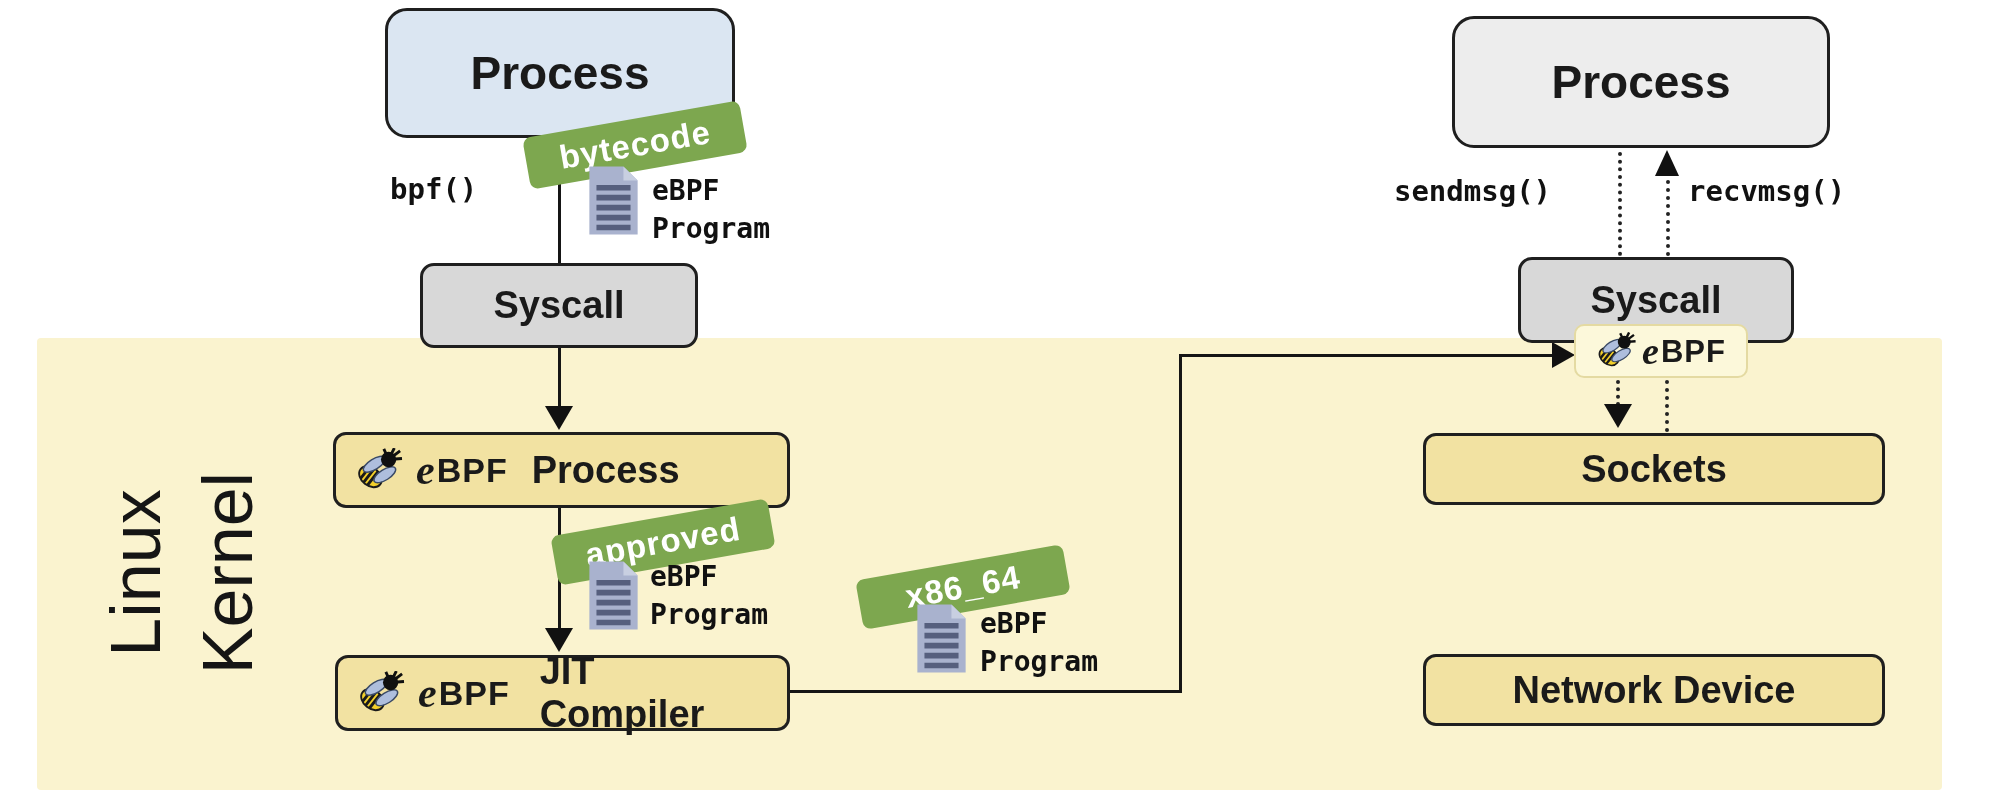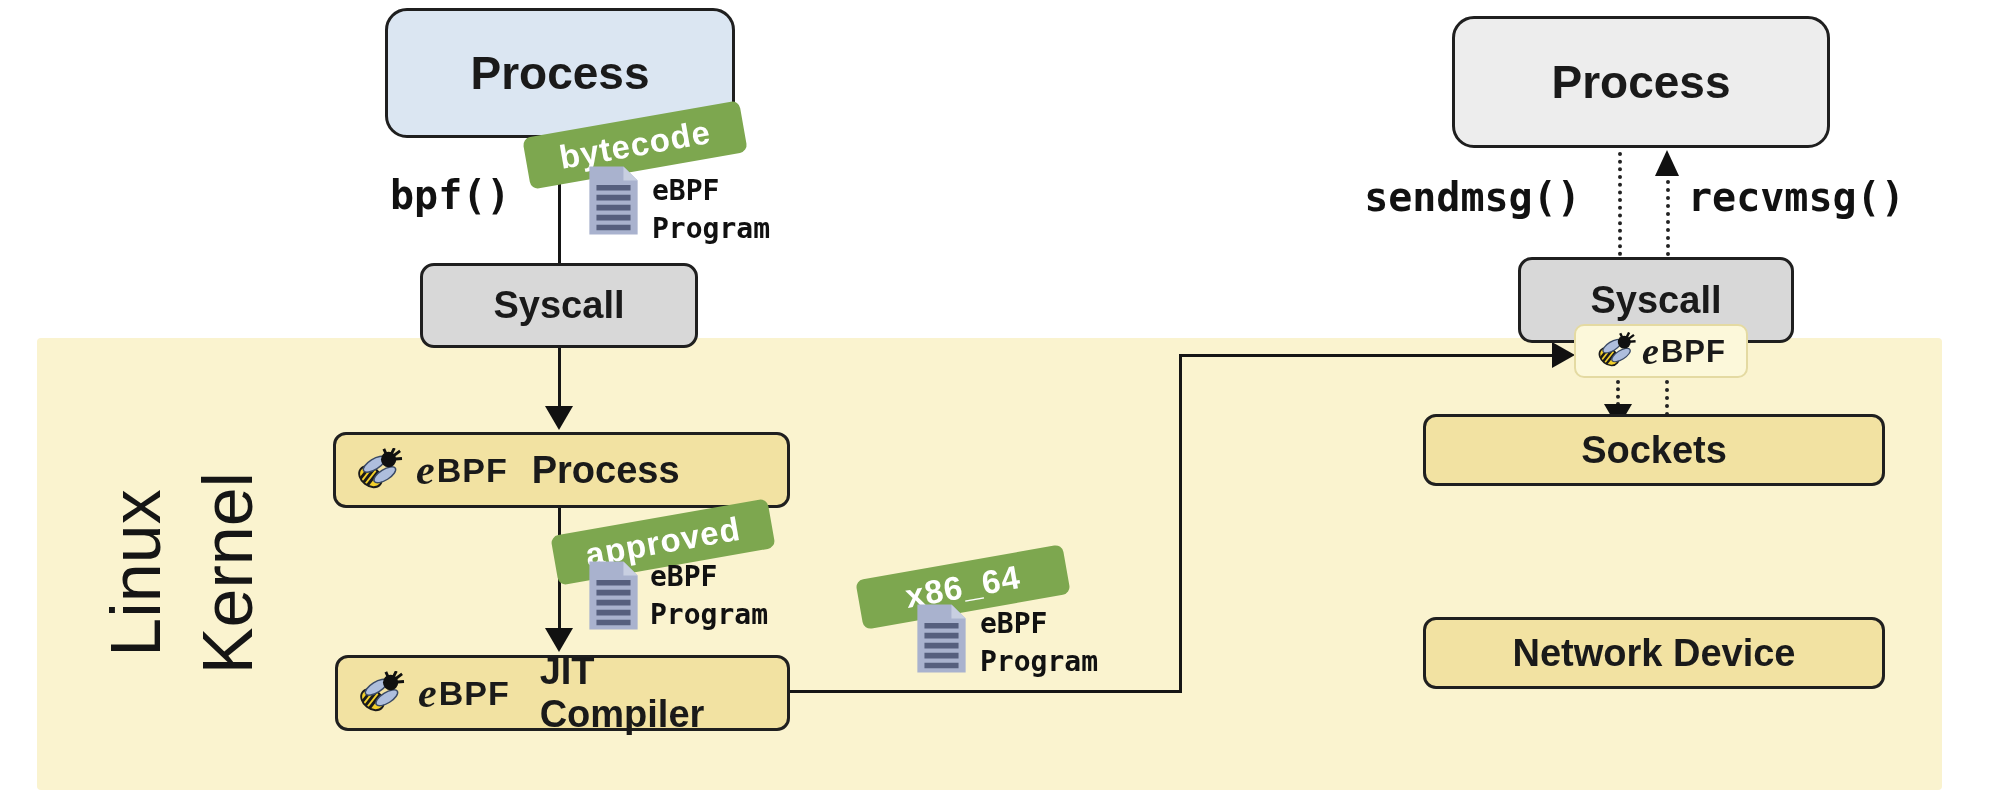--- a/index.html
+++ b/index.html
@@ -36,21 +36,21 @@
   }
   
   .green-badge{
     position:absolute;display:flex;align-items:center;justify-content:center;
     background:#7da74f;color:#ffffff;font-weight:700;font-size:33px;
     border-radius:8px;transform:rotate(-10deg);letter-spacing:1px;
   }
   
   .mono{
     position:absolute;font-family:"DejaVu Sans Mono","Liberation Mono",monospace;
-    font-weight:700;font-size:40px;white-space:nowrap;color:#111;
+    font-weight:700;font-size:29px;white-space:nowrap;color:#111;
   }
   .doc-caption{
     position:absolute;font-family:"DejaVu Sans Mono","Liberation Mono",monospace;
     font-weight:700;font-size:28px;line-height:38px;white-space:pre-line;color:#111;margin-top:10px;
   }
   
   .vline{position:absolute;width:3px;background:#151515;}
   .hline{position:absolute;height:3px;background:#151515;}
   .vdotted{position:absolute;width:0;border-left:4px dotted #222;}
   .ah-down{position:absolute;width:0;height:0;border-left:14px solid transparent;border-right:14px solid transparent;border-top:24px solid #111;}
@@ -204,20 +204,20 @@
     <span class="logo">
       <span class="e" style="font-size:38px;">e</span>
       <span class="bpf" style="font-size:31px;">BPF</span>
     </span>
   </div>
 
   <div class="vdotted" style="left:1616px;top:380px;height:26px;"></div>
   <div class="ah-down" style="left:1604px;top:404px;"></div>
   <div class="vdotted" style="left:1665px;top:380px;height:52px;"></div>
 
-  <div class="node ybox" style="left:1423px;top:414px;width:462px;height:72px;">
+  <div class="node ybox" style="left:1423px;top:433px;width:462px;height:72px;">
     <span>Sockets</span>
   </div>
-  <div class="node ybox" style="left:1423px;top:617px;width:462px;height:72px;">
+  <div class="node ybox" style="left:1423px;top:654px;width:462px;height:72px;">
     <span>Network Device</span>
   </div>
 
 </div>
 
 </body></html>

